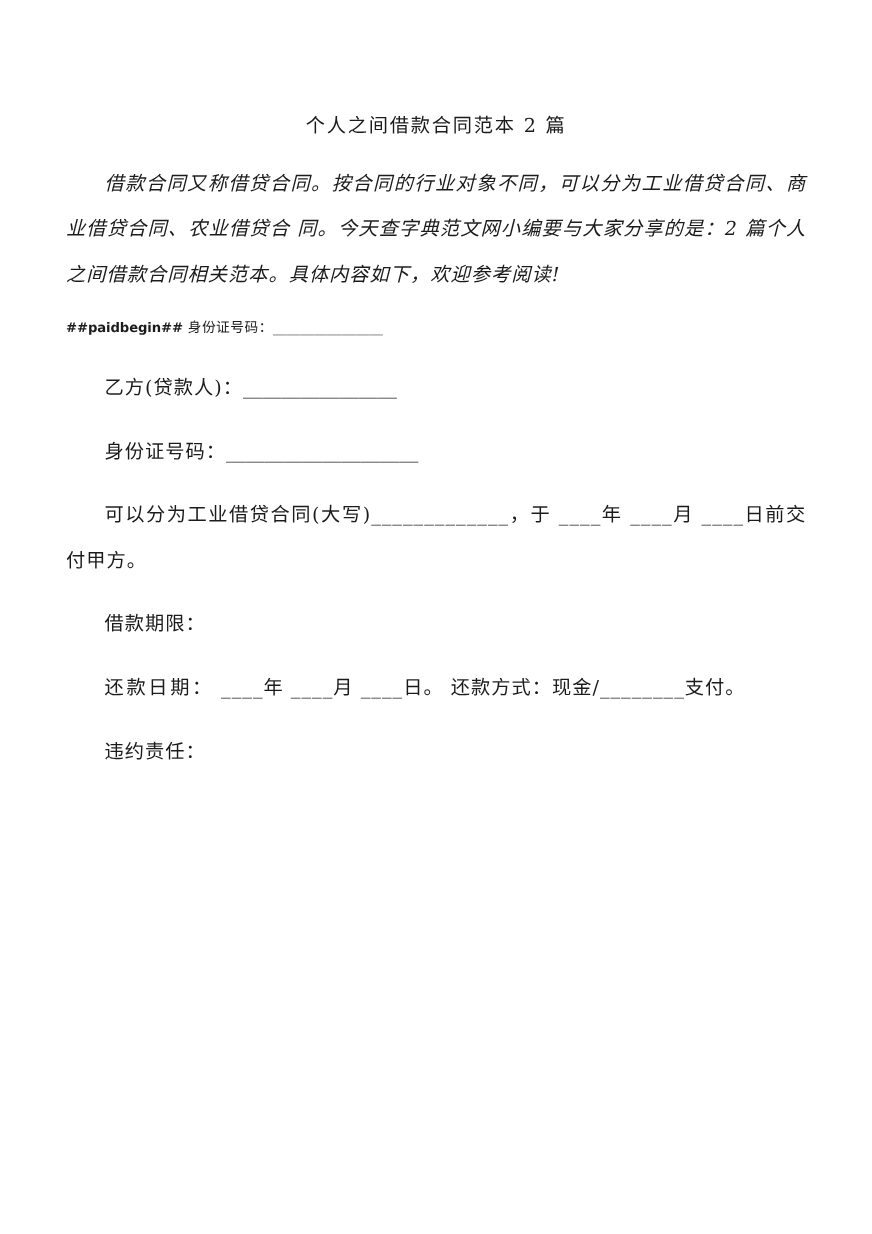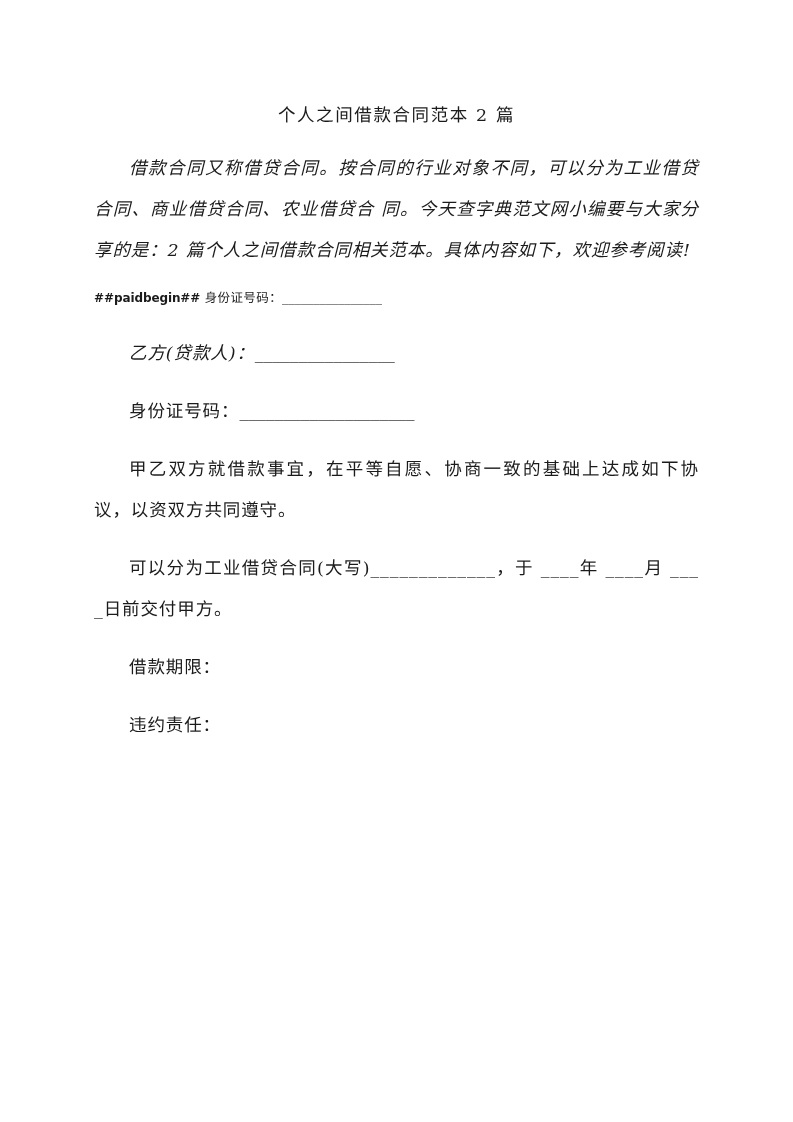--- a/index.html
+++ b/index.html
@@ -15,21 +15,21 @@
     font-family: "DejaVu Serif", "Liberation Serif", serif;
     color: #1b1b1b;
     -webkit-font-smoothing: antialiased;
   }
 
   .page {
     position: relative;
     width: 793px;
     height: 1048px;
     box-sizing: border-box;
-    padding: 0 94px;
+    padding: 0 60px;
   }
 
   
   .doc-title {
     margin: 0;
     padding-top: 103px;
     text-align: center;
     font-size: 17.5px;
     font-weight: 400;
     letter-spacing: 1.6px;
@@ -48,21 +48,21 @@
     white-space: pre-wrap;
     word-break: break-all;
   }
 
   .block.indent {
     text-indent: 2em;
   }
 
   .gap-lg  { margin-top: 19px; }
   .gap-md  { margin-top: 17px; }
-  .gap-sm  { margin-top: 14px; font-style: italic; }
+  .gap-sm  { margin-top: 14px; }
 
   
   .intro {
     margin-top: 20px;
     font-style: italic;
   }
 
   
   .paid-line {
     margin: 0;
@@ -95,23 +95,23 @@
   <p class="block indent intro">借款合同又称借贷合同。按合同的行业对象不同，可以分为工业借贷合同、商业借贷合同、农业借贷合 同。今天查字典范文网小编要与大家分享的是：2 篇个人之间借款合同相关范本。具体内容如下，欢迎参考阅读!</p>
 
 
 
   <p class="paid-line"><span class="paid-tag">##paidbegin##</span><span> </span><span>身份证号码：</span><span class="fill">________________</span></p>
 
   <p class="block indent gap-sm"><span>乙方(贷款人)：</span><span class="fill">________________</span></p>
 
   <p class="block indent gap-md"><span>身份证号码：</span><span class="fill">____________________</span></p>
 
-  <p class="block indent gap-md">甲乙双方就借款事宜，在平等自愿、协商一致的基础上达成如下协议，以资双方共同遵守。</p>
 
   <p class="block indent gap-md">可以分为工业借贷合同(大写)_____________，于 ____年 ____月 ____日前交付甲方。</p>
 
 
   <p class="block indent gap-md">借款期限：</p>
 
+  <p class="block indent gap-md"><span class="tracked">还款日期：</span><span> ____年 ____月 ____日。 还款方式：现金/________支付。</span></p>
 
   <p class="block indent gap-md">违约责任：</p>
 
 </div>
 
 </body></html>

